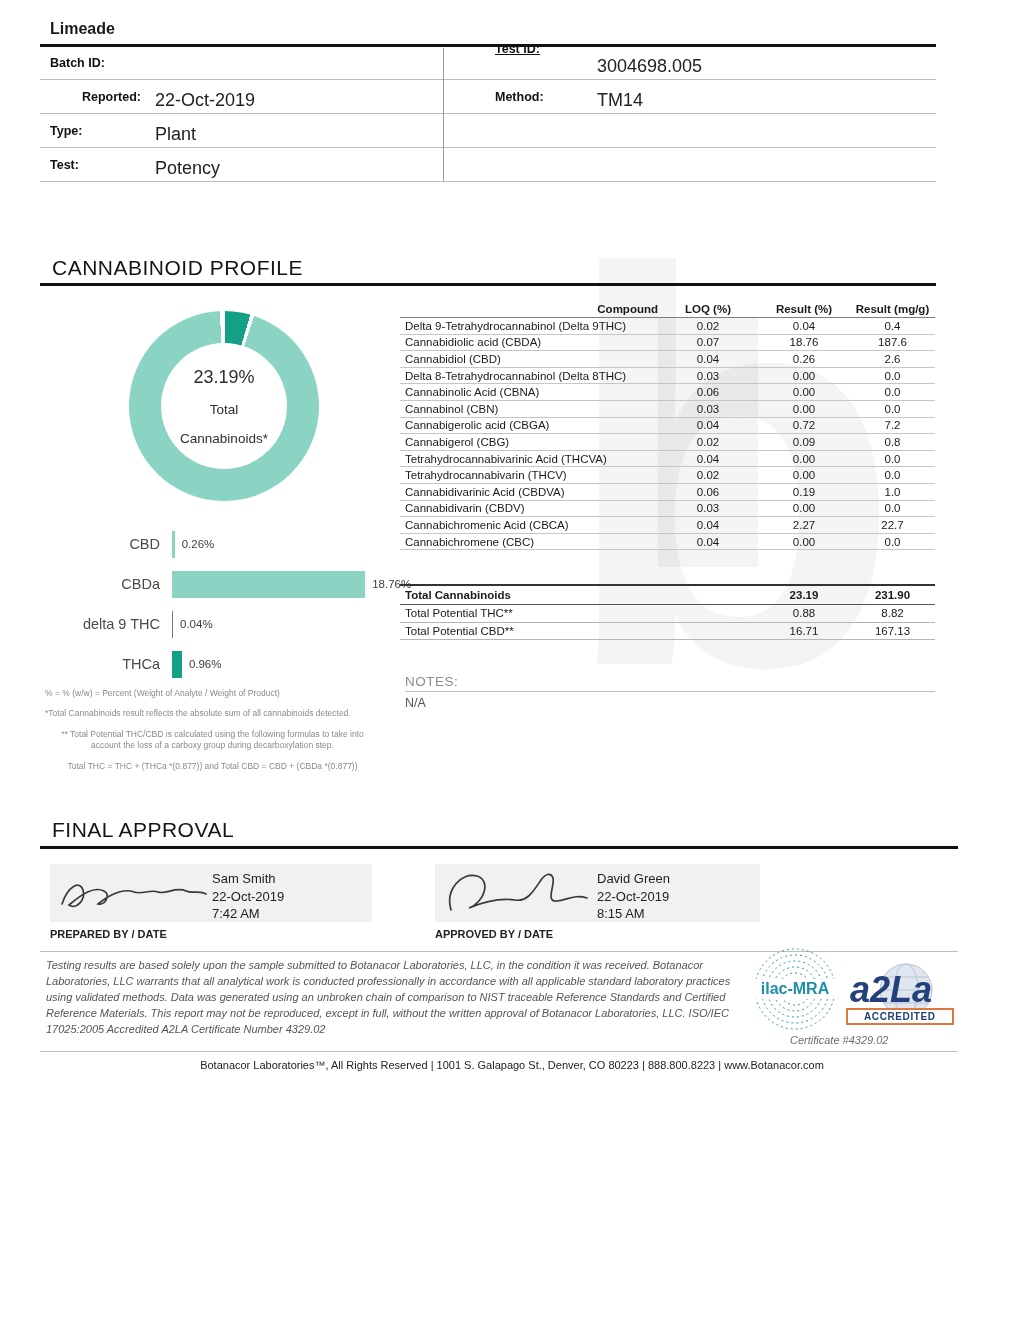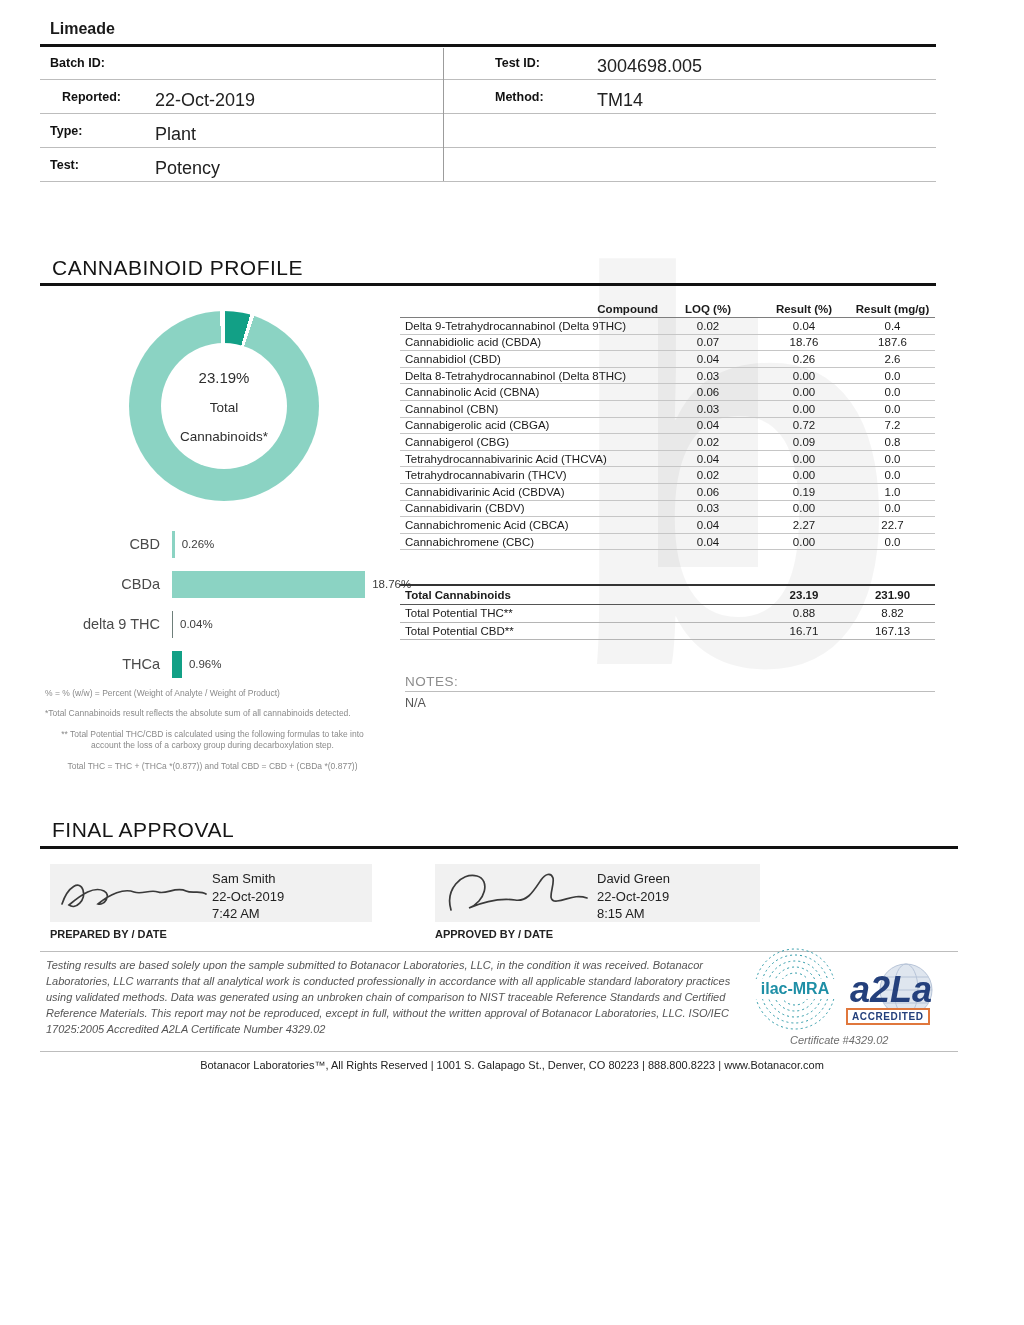--- a/index.html
+++ b/index.html
@@ -18,21 +18,21 @@
   .sect{font-size:21px;font-weight:400;color:#151515;letter-spacing:.5px;}
 
   
   .watermark{left:560px;top:190px;font-size:560px;font-weight:bold;color:rgba(0,0,0,0.045);
              line-height:1;user-select:none;}
 
   
   .donut{left:129px;top:311px;width:190px;height:190px;border-radius:50%;}
   .donut-hole{position:absolute;left:32px;top:32px;width:126px;height:126px;border-radius:50%;
               background:#fff;display:flex;flex-direction:column;align-items:center;justify-content:center;}
-  .donut-hole .big{font-size:15px;color:#2e2e2e;}
+  .donut-hole .big{font-size:18px;color:#2e2e2e;}
   .donut-hole .small{font-size:13.5px;color:#2e2e2e;margin-top:14px;}
 
   
   .bars{left:40px;top:524px;width:380px;}
   .bar-row{position:relative;height:40px;display:flex;align-items:center;}
   .bar-label{width:120px;text-align:right;margin-right:12px;font-size:14.5px;color:#4a4a4a;flex:0 0 auto;}
   .bar-fill{height:27px;flex:0 0 auto;}
   .bar-val{font-size:11.5px;color:#3c3c3c;margin-left:7px;white-space:nowrap;}
 
   
@@ -64,42 +64,42 @@
   .sig-text{position:absolute;font-size:13px;color:#222;line-height:17.5px;}
   .sig-caption{position:absolute;font-size:11px;font-weight:bold;color:#222;}
 
   
   .disclaimer{left:46px;top:958px;width:705px;font-size:11px;font-style:italic;color:#555;line-height:1.45;}
 
   
   .ilac{left:752px;top:946px;width:86px;height:86px;}
   .a2la{left:844px;top:962px;width:96px;height:68px;}
   .accred-box{position:absolute;left:2px;top:46px;border:2px solid #e0773c;background:#fff;
-              color:#24407c;font-size:10px;font-weight:bold;letter-spacing:.6px;padding:1px 4px;}
+              color:#24407c;font-size:10px;font-weight:bold;letter-spacing:.6px;padding:1px 16px;}
   .cert-no{left:790px;top:1034px;font-size:11px;font-style:italic;color:#6e6e6e;}
 
   .footer-text{left:0;top:1059px;width:1024px;text-align:center;font-size:11px;color:#222;}
 </style>
 </head>
 <body>
 
 <div class="page">
 
   <div class="abs watermark">b</div>
 
   <div class="abs doc-title">Limeade</div>
   <div class="hline dark" style="left:40px;top:44px;width:896px;"></div>
 
   <div class="abs fld-label" style="left:50px;top:56px;">Batch ID:</div>
   <div class="abs fld-value" style="left:155px;top:56px;"></div>
-  <div class="abs fld-label" style="left:495px;top:56px;">Test ID:</div>
+  <div class="abs fld-label" style="left:495px;top:42px;text-decoration:underline;">Test ID:</div>
   <div class="abs fld-value" style="left:597px;top:56px;">3004698.005</div>
   <div class="hline" style="left:40px;top:79px;width:896px;"></div>
 
-  <div class="abs fld-label" style="left:38px;top:90px;padding-left:24px;">Reported:</div>
+  <div class="abs fld-label" style="left:58px;top:90px;padding-left:24px;">Reported:</div>
   <div class="abs fld-value" style="left:155px;top:90px;">22-Oct-2019</div>
   <div class="abs fld-label" style="left:495px;top:90px;">Method:</div>
   <div class="abs fld-value" style="left:597px;top:90px;">TM14</div>
   <div class="hline" style="left:40px;top:113px;width:896px;"></div>
 
   <div class="abs fld-label" style="left:50px;top:124px;">Type:</div>
   <div class="abs fld-value" style="left:155px;top:124px;">Plant</div>
   <div class="hline" style="left:40px;top:147px;width:896px;"></div>
 
   <div class="abs fld-label" style="left:50px;top:158px;">Test:</div>

